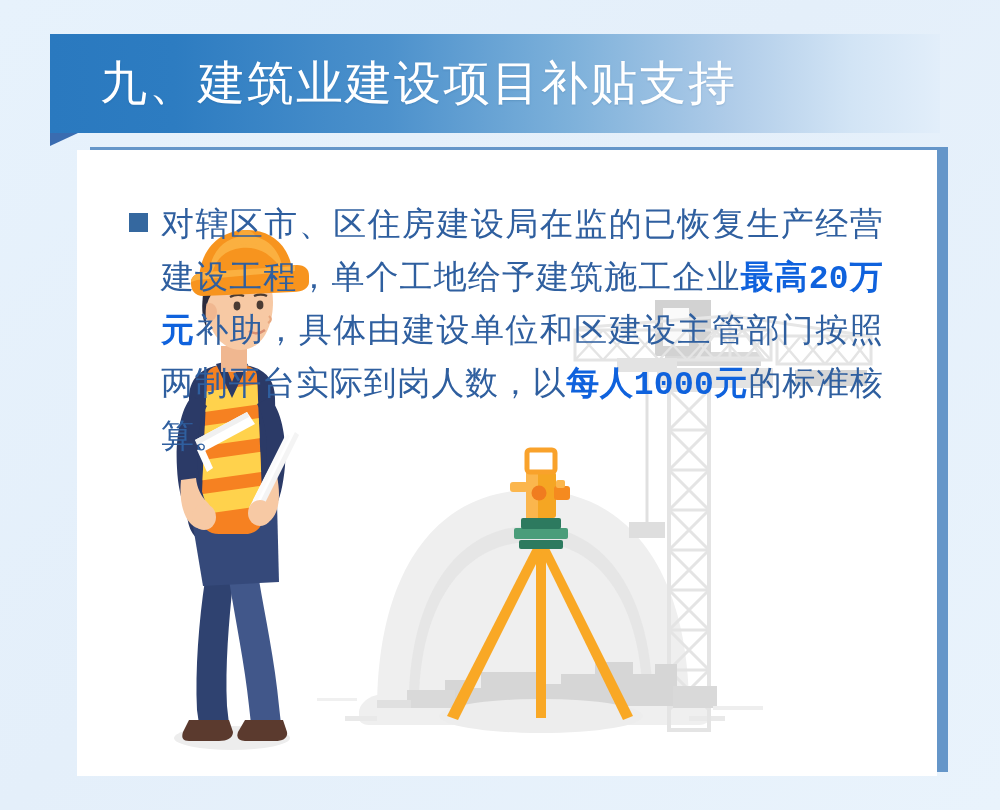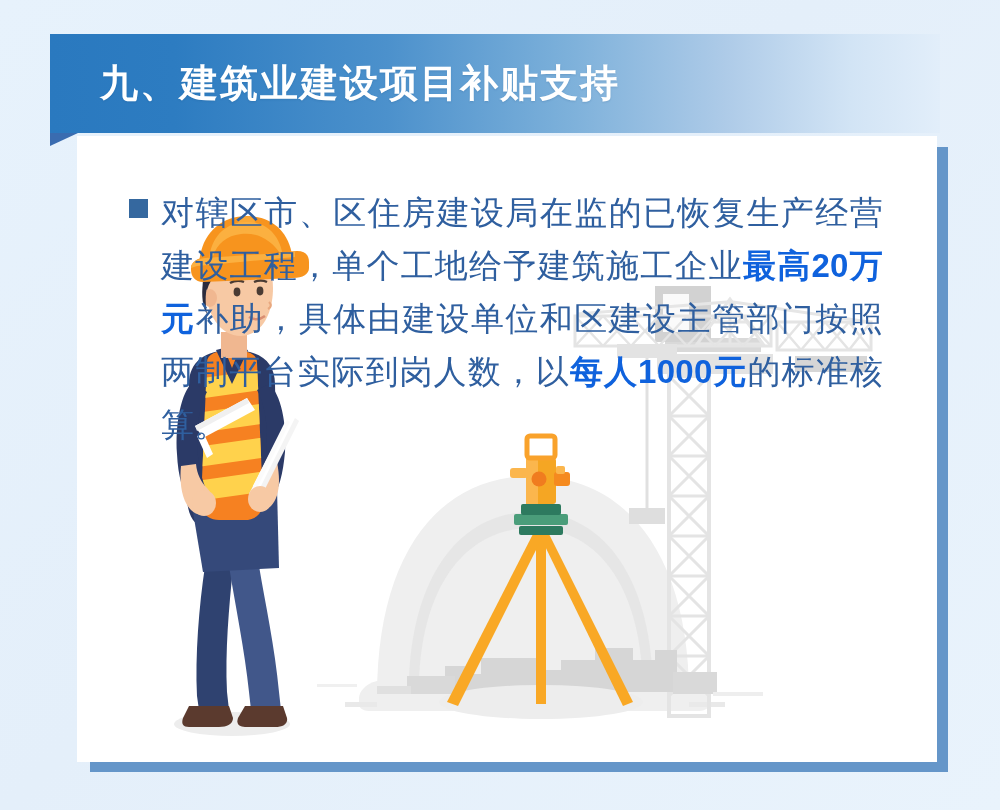--- a/index.html
+++ b/index.html
@@ -48,45 +48,46 @@
     border-left: 28px solid #3a6cb0;
     border-bottom: 13px solid transparent;
   }
   #banner-title {
     position: absolute;
     left: 100px;
     top: 52px;
     width: 820px;
     height: 62px;
     line-height: 62px;
-    font-size: 38px;
-    font-weight: bold;
+    font-size: 47px;
+    font-weight: normal;
     letter-spacing: 2px;
     color: #ffffff;
     white-space: nowrap;
     text-shadow: 0 1px 2px rgba(20,70,120,0.18);
   }
 
   
   #card-shadow {
     position: absolute;
     left: 90px;
     top: 147px;
     width: 858px;
     height: 625px;
     background: #6596c9;
   }
   #card {
     position: absolute;
     left: 77px;
-    top: 136px;
+    top: 150px;
     width: 860px;
     height: 626px;
     background: #ffffff;
     overflow: hidden;
+    font-family: Liberation Mono, monospace;
   }
 
   
   #bullet {
     position: absolute;
     left: 52px;
     top: 63px;
     width: 19px;
     height: 19px;
     background: #35689f;

